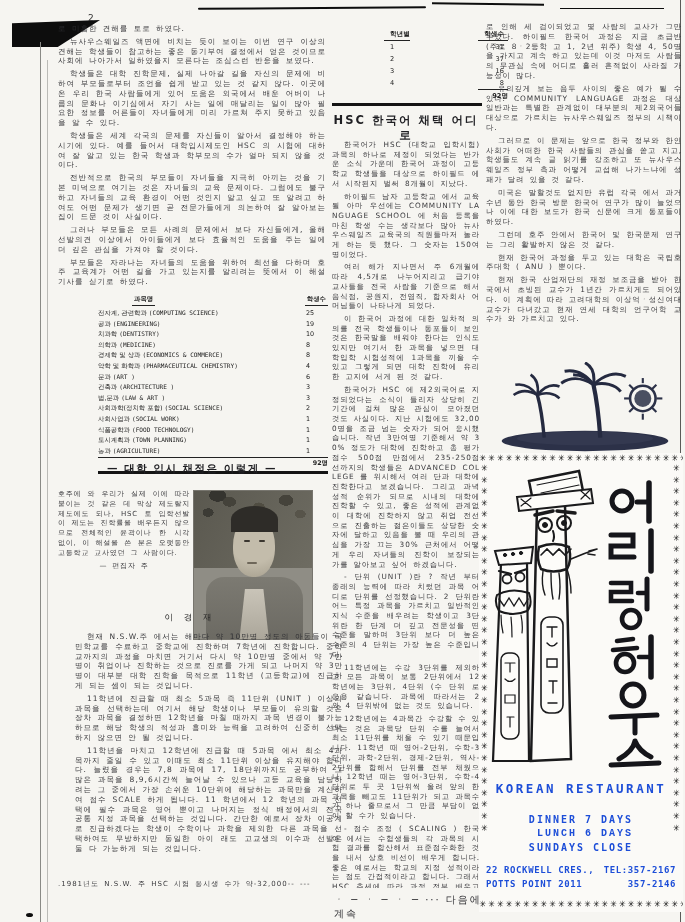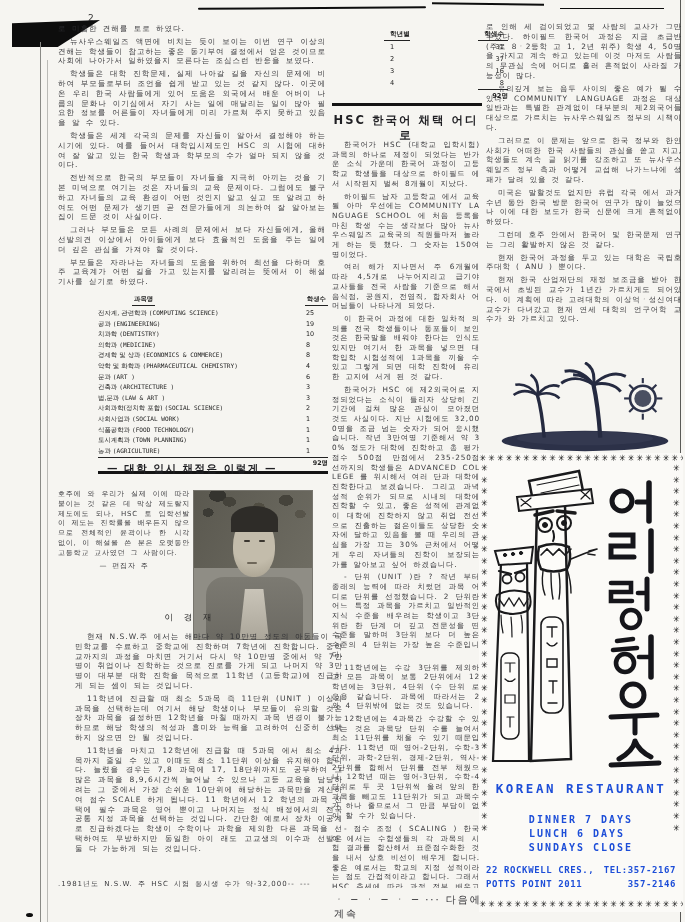--- a/index.html
+++ b/index.html
@@ -240,21 +240,21 @@
     <p>12학년에는 4과목간 수강할 수 있다는 것은 과목당 단위 수를 늘여서 최소 11단위를 채울 수 있기 때문입니다. 11학년 때 영어-2단위, 수학-3단위, 과학-2단위, 경제-2단위, 역사-2단위를 합해서 단위를 전부 채웠으나 12학년 때는 영어-3단위, 수학-4단위로 두 곳 1단위씩 올려 앞의 한과목을 빼고도 11단위가 되고 과목수가 하나 줄므로서 그 만큼 부담이 없이 할 수가 있습니다.</p>
     <p>- 점수 조정 ( SCALING ) 한국어 에서는 수험생들의 각 과목의 시험 결과를 합산해서 표준점수화한 것을 내서 상호 비선이 배우게 합니다. 좋은 예로서는 학교의 지정 성적이라는 점도 간접적이라고 합니다. 그래서 HSC 추세에 따라 과정 전부 배우고 한정 과정은 많은 특징이고 하는 것 같습니다.</p>
 
   </div>
   <div class="abs continued" style="left:334px;top:893px;width:148px;">ㆍ ─ ㆍ ─ ㆍ ─ ···  다음에 계속</div>
 
   <div class="abs kr kr-right clip" style="left:486px;top:22px;width:196px;height:328px;">
     <p class="nolead">로 인해 세 검이되었고 몇 사람의 교사가 그만 두었다. 하이필드 한국어 과정은 지금 초급반 (주로 8ㆍ2등학 고 1, 2년 위주) 학생 4, 50명을 가지고 계속 하고 있는데 이것 마저도 사람들의 무관심 속에 어디로 흘러 흔적없이 사라질 가능성이 많다.</p>
     <p>유의깊게 보는 음두 사이의 좋은 예가 될 수 있다. COMMUNITY LANGUAGE 과정은 대상 일반과는 특별한 관계없이 대부분의 제2외국어들 대상으로 가르치는 뉴사우스웨일즈 정부의 시책이다.</p>
     <p>그러므로 이 문제는 앞으로 한국 정부와 한인사회가 어떠한 한국 사람들의 관심을 쏟고 지고, 학생들도 계속 글 읽기를 강조하고 또 뉴사우스웨일즈 정부 측과 어떻게 교섭해 나가느냐에 성패가 달려 있을 것 같다.</p>
-    <p>미국은 말할것도 없지만 유럽 각국 에서 과거 수년 동안 한국 방문 한국어 연구가 많이 늘었으나 이에 대한 보도가 한국 신문에 크게 흔적없이 하였다.</p>
+    <p>미국은 말할것도 없지만 유럽 각국 에서 과거 수년 동안 한국 방문 한국어 연구가 많이 늘었으나 이에 대한 보도가 한국 신문에 크게 동포들이 하였다.</p>
     <p>그런데 호주 안에서 한국어 및 한국문제 연구는 그리 활발하지 않은 것 같다.</p>
     <p>현재 한국어 과정을 두고 있는 대학은 국립호주대학 ( ANU ) 뿐이다.</p>
     <p>현재 한국 산업재단의 재정 보조금을 받아 한국에서 초빙된 교수가 1년간 가르치게도 되어있다. 이 계획에 따라 고려대학의 이상억ㆍ성신여대 교수가 다녀갔고 현재 연세 대학의 언구어학 교수가 와 가르치고 있다.</p>
 
   </div>
 
   <svg class="abs" style="left:500px;top:362px;" width="170" height="95" viewBox="0 0 200 110">
     <ellipse cx="100" cy="92" rx="98" ry="12" fill="#2c3148"></ellipse>
     <ellipse cx="100" cy="89" rx="80" ry="8" fill="#3a3f57" opacity=".6"></ellipse>
     <path d="M52,88 C50,66 48,52 44,38" stroke="#252a40" stroke-width="4" fill="none"></path>
@@ -365,21 +365,21 @@
         <line x1="30" y1="238" x2="30" y2="254" stroke-width="5"></line>
 
         <path d="M30,262 q-2,10 -16,18 M30,262 q4,10 16,16" stroke-width="5"></path>
         <line x1="6" y1="286" x2="54" y2="284" stroke-width="5"></line>
       </g>
     </svg>
     <span class="sr">아리랑 하우스</span>
 
     <div class="abs mono ad-restaurant" style="left:8px;top:328px;width:188px;">KOREAN  RESTAURANT</div>
     <div class="abs mono ad-line" style="left:8px;top:360px;width:188px;">DINNER 7 DAYS</div>
-    <div class="abs mono ad-line" style="left:4px;top:374px;width:188px;">LUNCH  6 DAYS</div>
+    <div class="abs mono ad-line" style="left:12px;top:374px;width:188px;font-family:Liberation Mono, monospace;">LUNCH  6 DAYS</div>
     <div class="abs mono ad-line" style="left:8px;top:388px;width:188px;">SUNDAYS CLOSE</div>
     <div class="abs" style="left:7px;top:410px;width:190px;">
       <div class="mono ad-addr">
         <span>22 ROCKWELL CRES.,</span>
         <span>TEL:357-2167</span>
       </div>
       <div class="mono ad-addr">
         <span>POTTS POINT 2011</span>
         <span>357-2146</span>
       </div>

